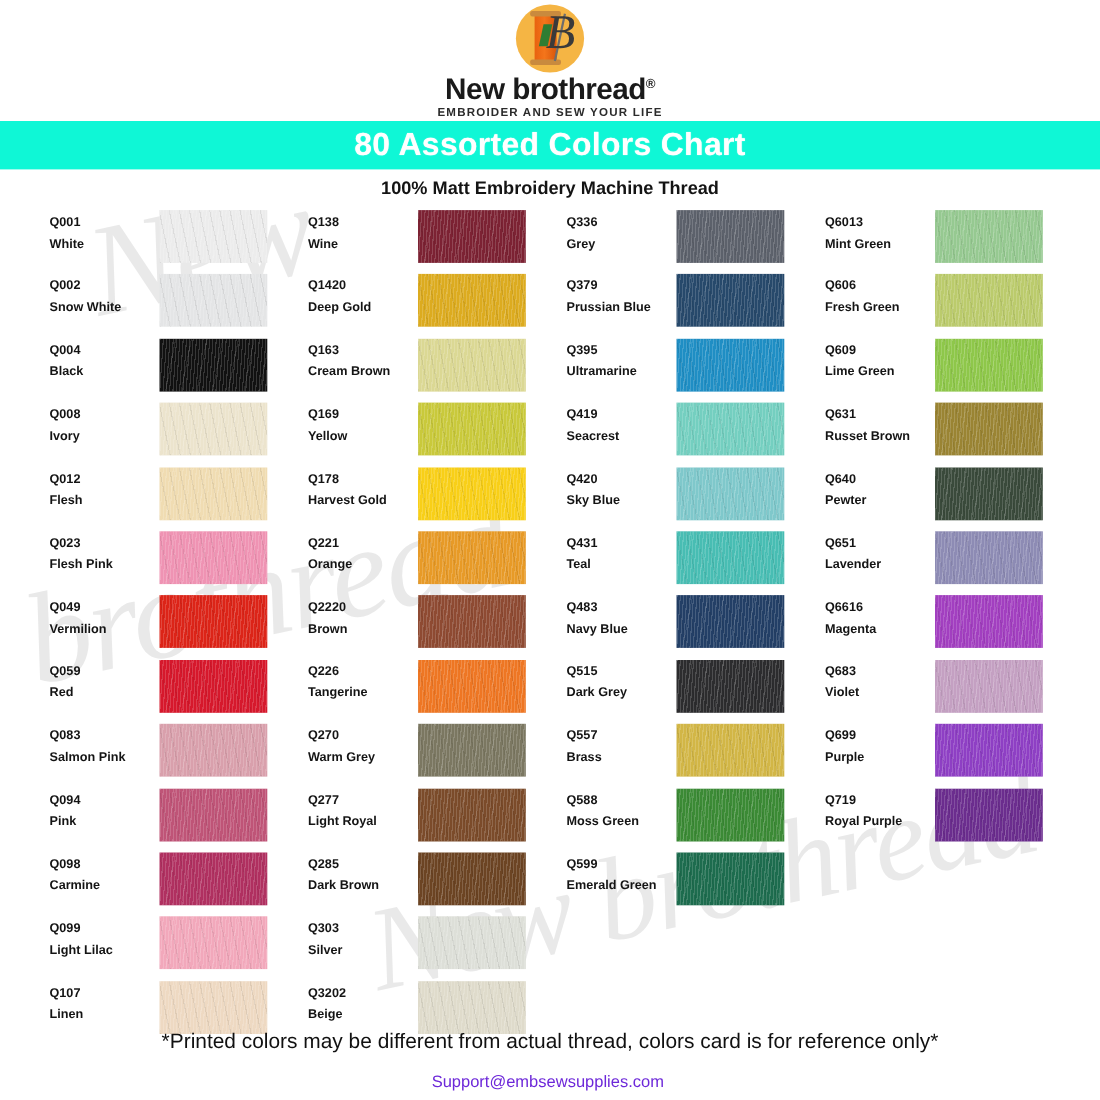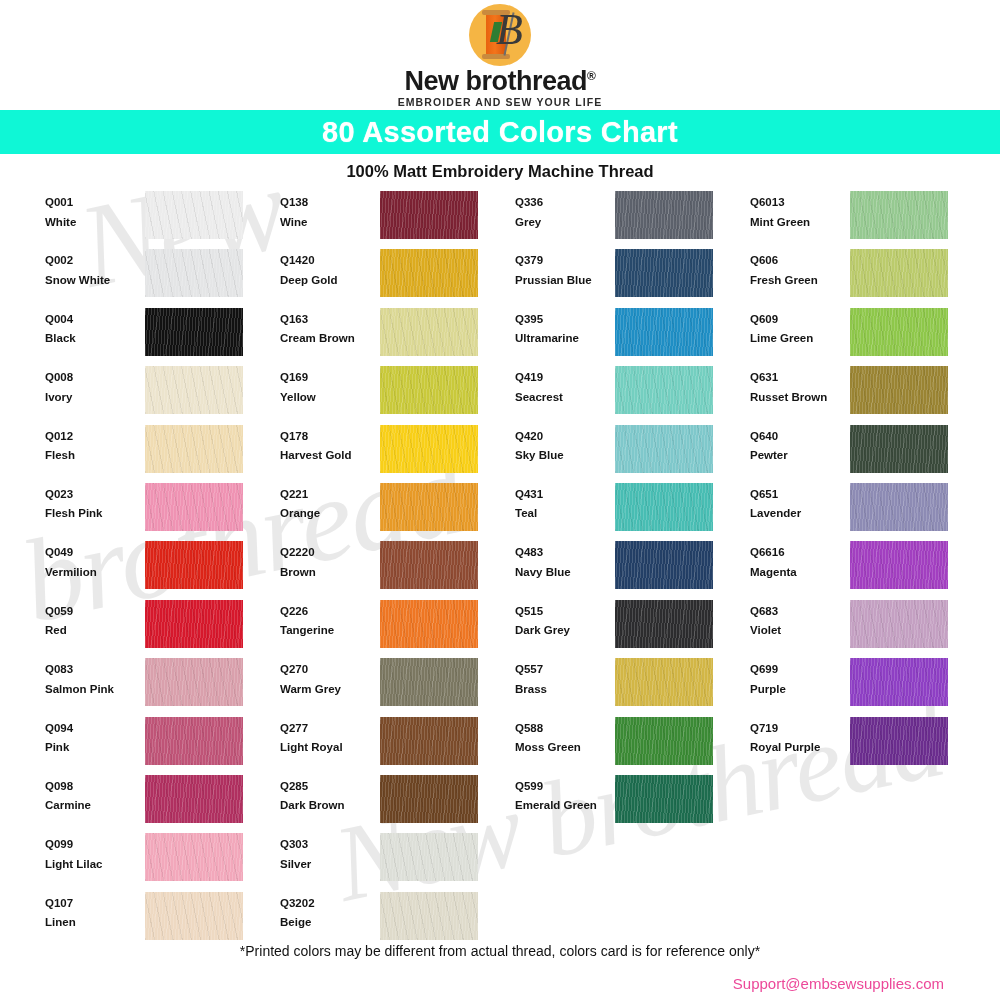--- a/index.html
+++ b/index.html
@@ -170,26 +170,26 @@
 
   
   .footer{
     position:absolute;z-index:10;
     left:0;bottom:8px;width:1000px;
     box-sizing:border-box;
     padding:0 52px;
   }
   .disclaimer{
     text-align:center;
-    font-size:14px;color:#111;
+    font-size:19px;color:#111;
     margin-bottom:16px;
   }
   .support{
-    text-align:right;
-    font-size:15px;color:#ec4899;
+    text-align:center;
+    font-size:15px;color:#6d28d9;
     padding-right:4px;
   }
 </style>
 </head>
 <body>
 
 <div id="page">
 
   <div class="watermark">
     <div class="wm-text wm1">New</div>

